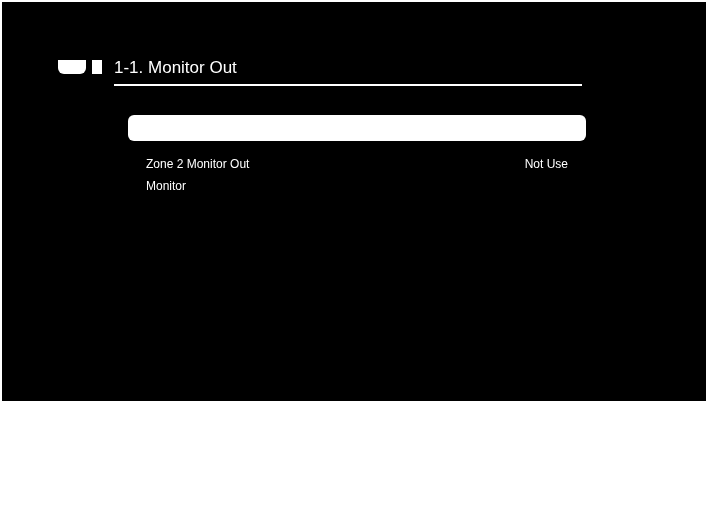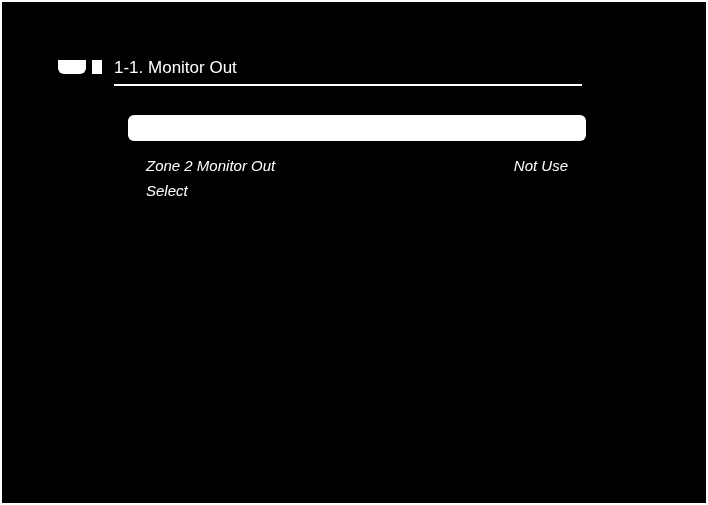--- a/index.html
+++ b/index.html
@@ -9,21 +9,21 @@
     }
     body {
       background: #fff;
       font-family: Arial, Helvetica, sans-serif;
       width: 708px;
       height: 505px;
       overflow: hidden;
     }
     .screen {
       width: 704px;
-      height: 501px;
+      height: 399px;
       margin: 2px;
       background: #000;
       border: 1px solid #000;
       color: #fff;
       position: relative;
     }
     .header {
       position: absolute;
       top: 55px;
       left: 55px;
@@ -72,22 +72,21 @@
       width: 100%;
       height: 26px;
       background: #fff;
       border-radius: 6px;
       margin-bottom: 12px;
     }
     .row {
       display: flex;
       justify-content: space-between;
       padding: 4px 18px 4px 18px;
-      font-size: 15px;
-      font-style: italic;
+      font-size: 12px;
     }
     .row-label {
       color: #fff;
     }
     .row-value {
       color: #fff;
     }
     .row-indent .row-label {
       padding-left: 30px;
     }
@@ -120,18 +119,18 @@
 
   <div class="content">
     <div class="highlight-bar"></div>
 
     <div class="row">
       <span class="row-label">Zone 2 Monitor Out</span>
       <span class="row-value">Not Use</span>
     </div>
 
     <div class="row row-indent">
-      <span class="row-value">Select</span>
+      <span class="row-value">Monitor</span>
     </div>
   </div>
 
 
 </div>
 
 </body></html>

